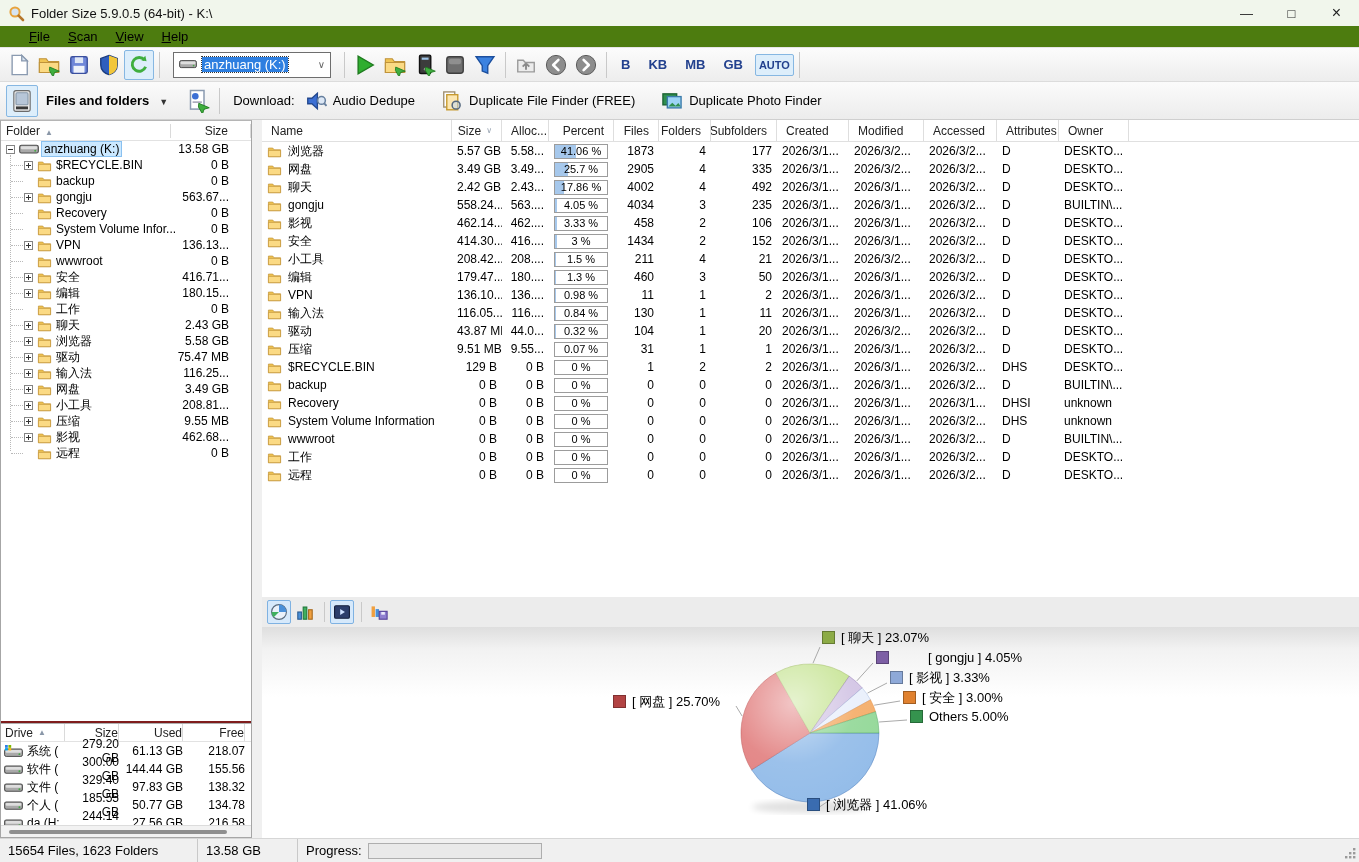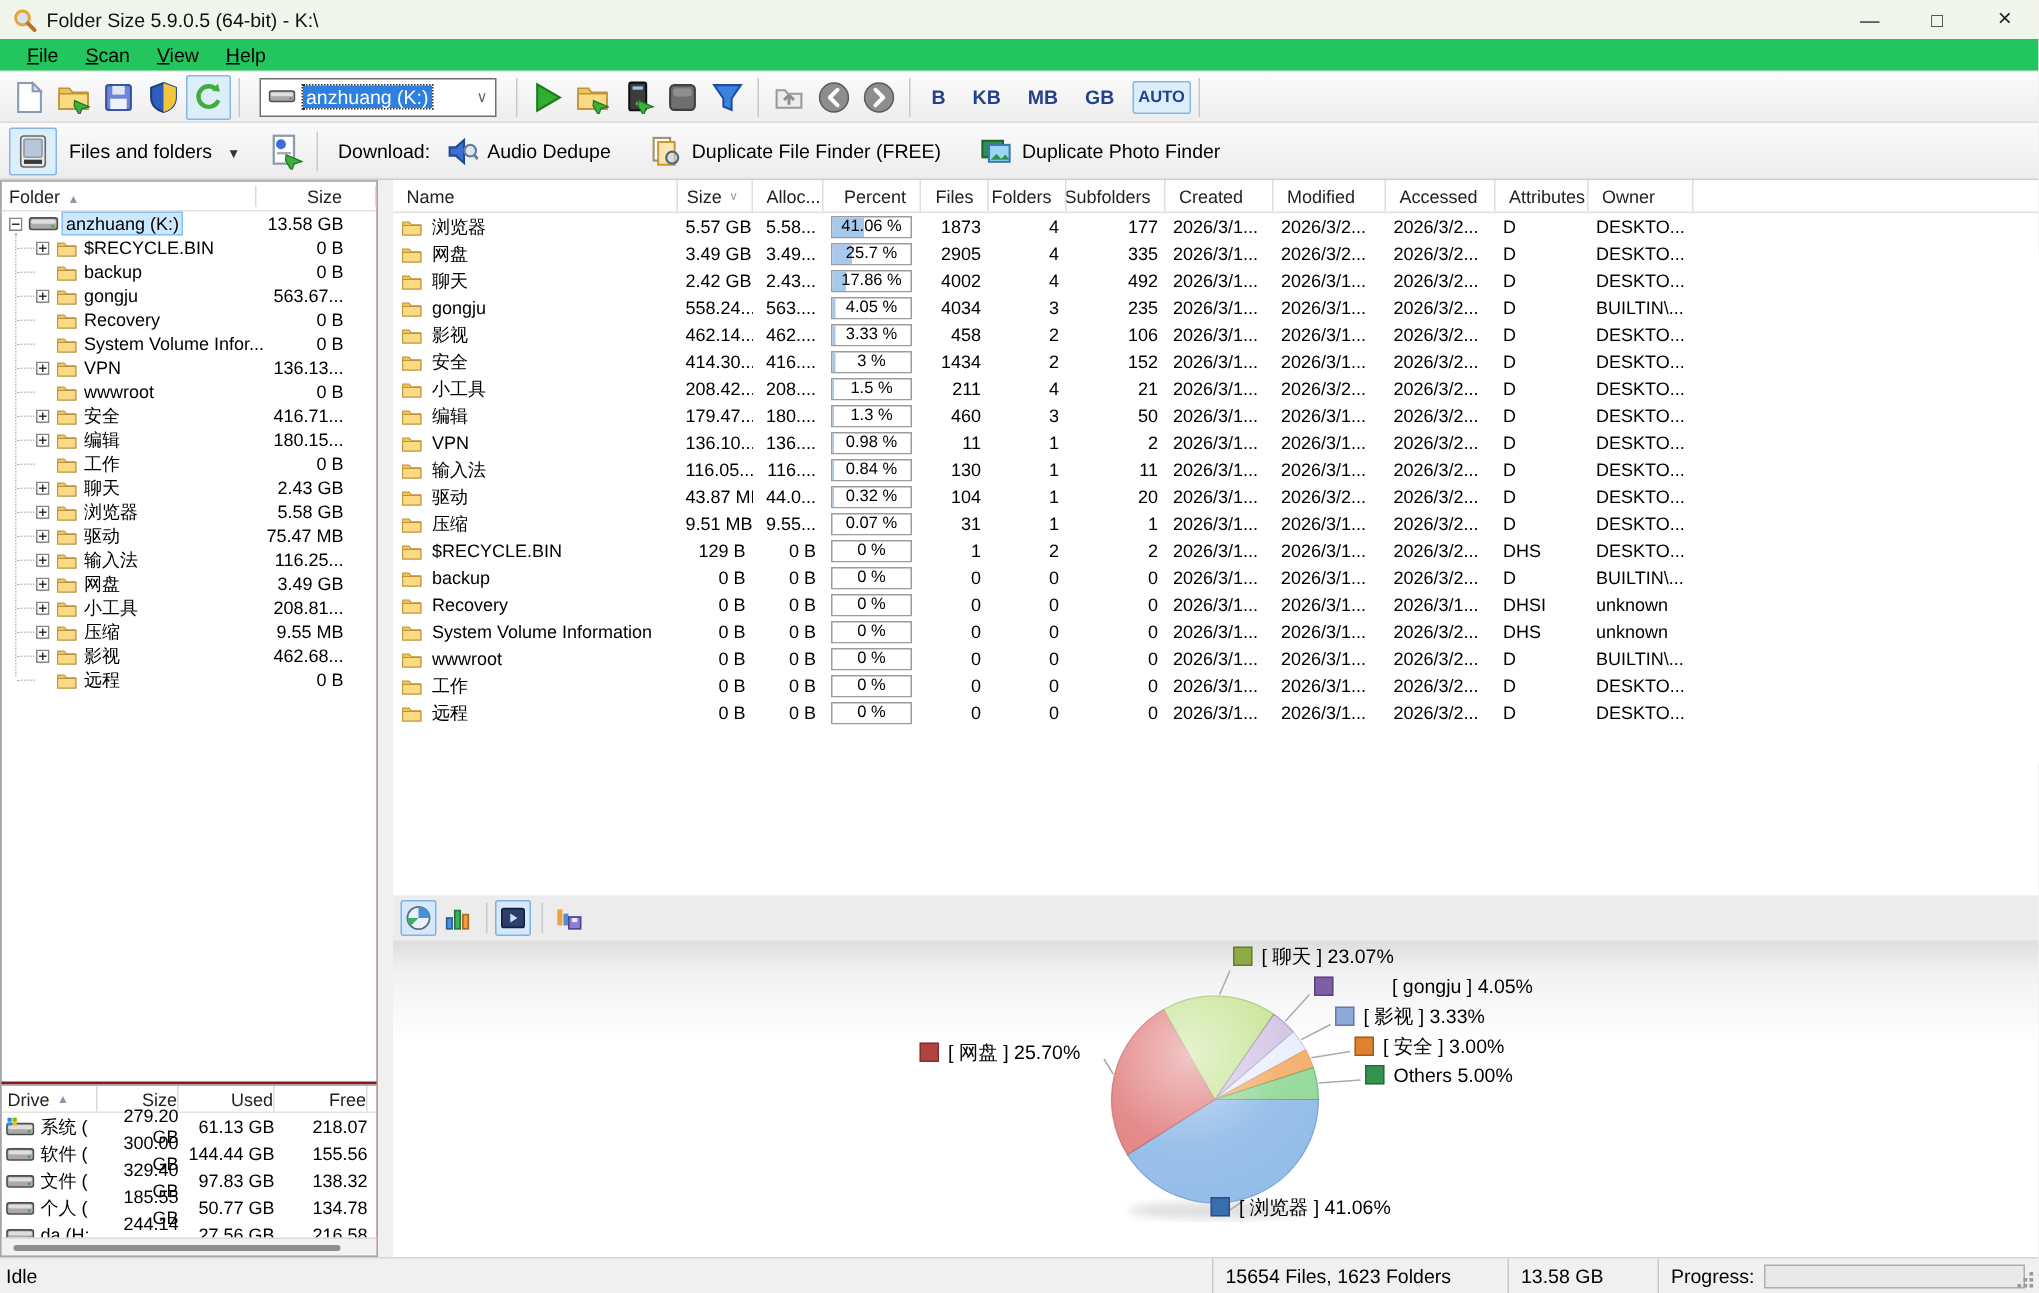--- a/index.html
+++ b/index.html
@@ -14,22 +14,22 @@
   .titlebar { position:absolute; left:0; top:0; width:100%; height:26px;
     background:#f1f6ec; display:flex; align-items:center; }
   .titlebar .appicon { width:17px; height:17px; margin:0 6px 0 8px; }
   .titlebar .title { font-size:13px; color:#111; }
   .win-controls { margin-left:auto; display:flex; height:100%; }
   .win-btn { width:45px; height:100%; display:flex; align-items:center; justify-content:center;
     font-size:13px; color:#222; }
   .win-btn.close { font-size:16px; }
 
   
-  .menubar { position:absolute; left:0; top:26px; width:100%; height:22px; background:#22c55e;
-    border-bottom:1px solid #e6e6e6; display:flex; align-items:center; padding-left:9px; }
+  .menubar { position:absolute; left:0; top:26px; width:100%; height:22px; background:#4d7c0f;
+    border-bottom:1px solid #e6e6e6; display:flex; align-items:center; padding-left:20px; }
   .menu-item { font-size:13px; padding:1px 9px; }
   .menu-item u { text-decoration:underline; }
 
   
   .toolbar1 { position:absolute; left:0; top:48px; width:100%; height:34px;
     background:linear-gradient(#fcfcfc,#ededed); border-bottom:1px solid #dcdcdc;
     display:flex; align-items:center; padding-left:4px; }
   .tbtn { width:30px; height:30px; display:flex; align-items:center; justify-content:center;
     border:1px solid transparent; border-radius:2px; }
   .tbtn svg { width:22px; height:22px; }
@@ -47,21 +47,21 @@
   .auto-chip { font-size:11px; font-weight:bold; color:#23418e; border:1px solid #86b7e2;
     background:#ddeefb; border-radius:2px; padding:4px 3px; margin-left:3px; }
 
   .toolbar2 { position:absolute; left:0; top:82px; width:100%; height:38px;
     background:linear-gradient(#fbfbfb,#ececec); border-bottom:1px solid #cfcfcf;
     display:flex; align-items:center; padding-left:6px; font-size:13px; }
   .tb2-btn { width:32px; height:32px; display:flex; align-items:center; justify-content:center;
     border:1px solid transparent; border-radius:2px; }
   .tb2-btn.selected { background:#ddeefb; border-color:#86b7e2; }
   .tb2-btn svg { width:24px; height:24px; }
-  .view-label { font-weight:normal; margin-left:8px; }
+  .view-label { font-weight:bold; margin-left:8px; }
   .view-caret { font-size:9px; color:#333; margin:2px 14px 0 10px; }
   .dl-label { margin:0 10px 0 8px; }
   .dl-link { display:flex; align-items:center; margin-right:26px; }
   .dl-link svg { width:22px; height:22px; margin-right:6px; }
 
   
   #left-col { position:absolute; left:0; top:120px; width:252px; height:718px;
     background:#7f1d1d; border:1px solid #a6a6a6; border-top-color:#b5b5b5; }
   #tree-panel { position:absolute; left:0; top:0; width:100%; height:600px; background:#fff; overflow:hidden; }
   .tree-header { height:20px; display:flex; align-items:center; border-bottom:1px solid #e2e2e2;
@@ -1396,21 +1396,20 @@
       <span class="pie-chip" style="background:#e0812f"></span>
       <span class="pie-text">[ 安全 ] 3.00%</span>
     </div>
     <div class="pie-label" style="left: 648px; top: 82px;">
       <span class="pie-chip" style="background:#35934e"></span>
       <span class="pie-text">Others 5.00%</span>
     </div>
   </div>
 
 <div id="statusbar">
-  <div class="sb-seg" id="sb-state">Idle</div>
   <div class="sb-seg" id="sb-counts">15654 Files, 1623 Folders</div>
   <div class="sb-seg" id="sb-size">13.58 GB</div>
   <div class="sb-seg" id="sb-progress">
     <span>Progress:</span>
     <div class="progress-track"></div>
   </div>
   <svg class="resize-grip" viewBox="0 0 13 13">
     <g fill="#9a9a9a">
         <rect x="9" y="1" width="2.4" height="2.4"></rect>
         <rect x="9" y="5" width="2.4" height="2.4"></rect>

